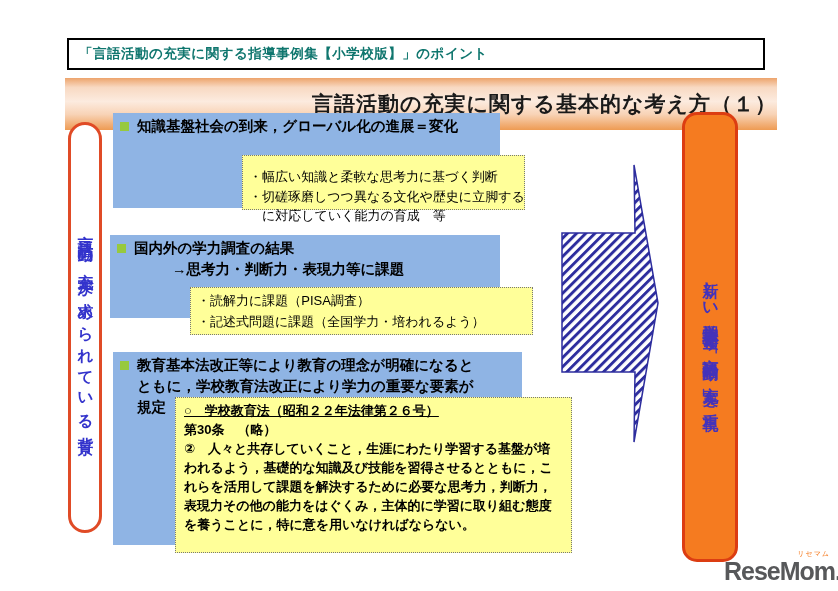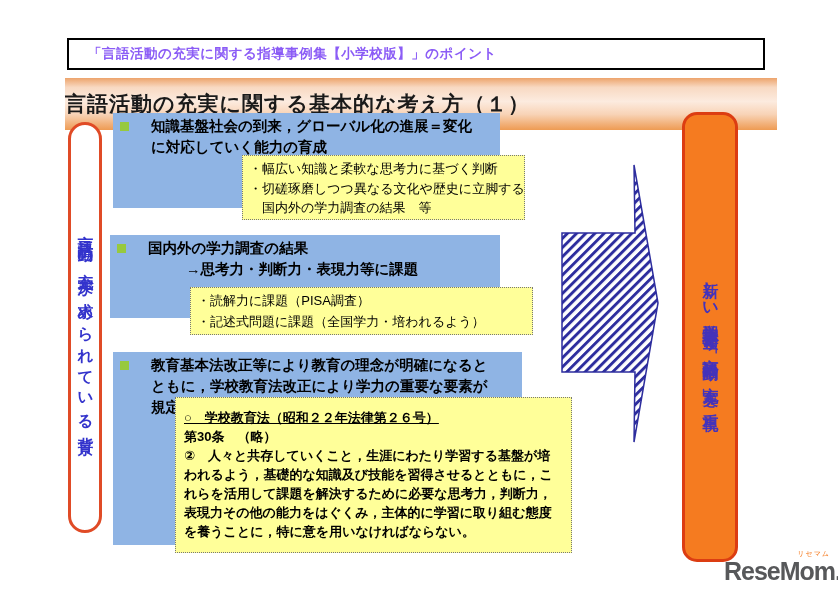--- a/index.html
+++ b/index.html
@@ -2,59 +2,59 @@
 <html lang="ja"><head>
 <meta charset="utf-8">
 <style>
   html,body{margin:0;padding:0;background:#fff;}
   body{font-family:"Liberation Sans","DejaVu Sans",sans-serif;}
   .slide{position:relative;width:838px;height:591px;background:#fff;overflow:hidden;}
 
   
   .kicker-box{position:absolute;left:67px;top:38px;width:694px;height:28px;
     border:2px solid #000;background:#fff;display:flex;align-items:center;}
-  .kicker-box span{font-size:13.5px;font-weight:bold;color:#8b5cf6;padding-left:19px;letter-spacing:.5px;}
+  .kicker-box span{font-size:13.5px;font-weight:bold;color:#0f766e;padding-left:10px;letter-spacing:.5px;}
 
   
   .title-band{position:absolute;left:65px;top:78px;width:712px;height:52px;
     background:linear-gradient(to bottom,#eda46c 0%,#f8d9c2 18%,#fcebdf 45%,#f8d3b6 70%,#ee9b53 100%);
-    display:flex;align-items:center;justify-content:flex-start;}
+    display:flex;align-items:center;justify-content:flex-end;}
   .title-band span{font-size:21px;font-weight:600;color:#1a1a1a;letter-spacing:1px;}
 
   
   .vert{writing-mode:vertical-rl;text-orientation:mixed;}
   .left-panel{position:absolute;left:68px;top:122px;width:34px;height:411px;
     border:3px solid #e04b26;border-radius:17px;background:#fff;box-sizing:border-box;
     display:flex;align-items:center;justify-content:center;}
   .left-panel span{font-size:15.5px;color:#3333cc;font-weight:600;letter-spacing:4px;}
   .right-panel{position:absolute;left:682px;top:112px;width:56px;height:450px;
     border:3px solid #dc3d12;border-radius:15px;background:#f57b20;box-sizing:border-box;
     display:flex;align-items:center;justify-content:center;}
   .right-panel span{font-size:16px;color:#4433bb;font-weight:600;letter-spacing:2px;}
 
   
   .bluebox{position:absolute;background:#8fb4e4;}
   .bluebox .txt{position:absolute;left:24px;top:3px;font-size:14.5px;font-weight:bold;
-    color:#000;line-height:21px;white-space:nowrap;margin-left:14px;}
+    color:#000;line-height:21px;white-space:nowrap;}
   .bullet{position:absolute;left:7px;top:9px;width:9px;height:9px;background:#97c93d;}
   .sec1{left:113px;top:113px;width:387px;height:95px;}
   .sec2{left:110px;top:235px;width:390px;height:83px;}
   .sec2 .l2{padding-left:38px;}
   .sec3{left:113px;top:352px;width:409px;height:193px;}
 
   
   .notebox{position:absolute;background:#ffff99;border:1px dotted #777;box-sizing:border-box;
     color:#000;}
   .notebox div{white-space:nowrap;}
-  .note1{left:242px;top:155px;width:283px;height:65px;font-size:13px;line-height:19.5px;padding:3px 6px;}
+  .note1{left:242px;top:155px;width:283px;height:55px;font-size:13px;line-height:19.5px;padding:11px 6px;}
   .note2{left:190px;top:287px;width:343px;height:48px;font-size:13px;line-height:21px;padding:2px 6px;}
 
   
   .lawbox{left:175px;top:397px;width:397px;height:156px;font-size:13px;line-height:19px;
-    padding:10px 8px;font-weight:600;}
+    padding:3px 8px;font-weight:600;}
   .lawbox .u{}
   .lawbox .ttl{text-decoration:underline;}
   .lawbox p{margin:0;white-space:normal;}
 
   
   .arrow{position:absolute;left:558px;top:158px;}
 
   
   .logo{position:absolute;left:724px;top:549px;width:112px;height:40px;}
   .logo .word{position:absolute;left:0;top:8px;font-size:25px;font-weight:bold;color:#57585a;
@@ -79,27 +79,26 @@
   </div>
 
   <div class="right-panel vert">
     <span>新しい学習指導要領で「言語活動の充実」を重視</span>
   </div>
 
   <div class="bluebox sec1">
     <span class="bullet"></span>
     <div class="txt">
       <div>知識基盤社会の到来，グローバル化の進展＝変化</div>
-      <div>に対応していく能力の育成</div>
     </div>
   </div>
   <div class="notebox note1">
     <div>・幅広い知識と柔軟な思考力に基づく判断</div>
     <div>・切磋琢磨しつつ異なる文化や歴史に立脚する</div>
-    <div>　国内外の学力調査の結果　等</div>
+    <div>　に対応していく能力の育成　等</div>
   </div>
 
   <div class="bluebox sec2">
     <span class="bullet"></span>
     <div class="txt">
       <div>国内外の学力調査の結果</div>
       <div class="l2">→思考力・判断力・表現力等に課題</div>
     </div>
   </div>
   <div class="notebox note2">

